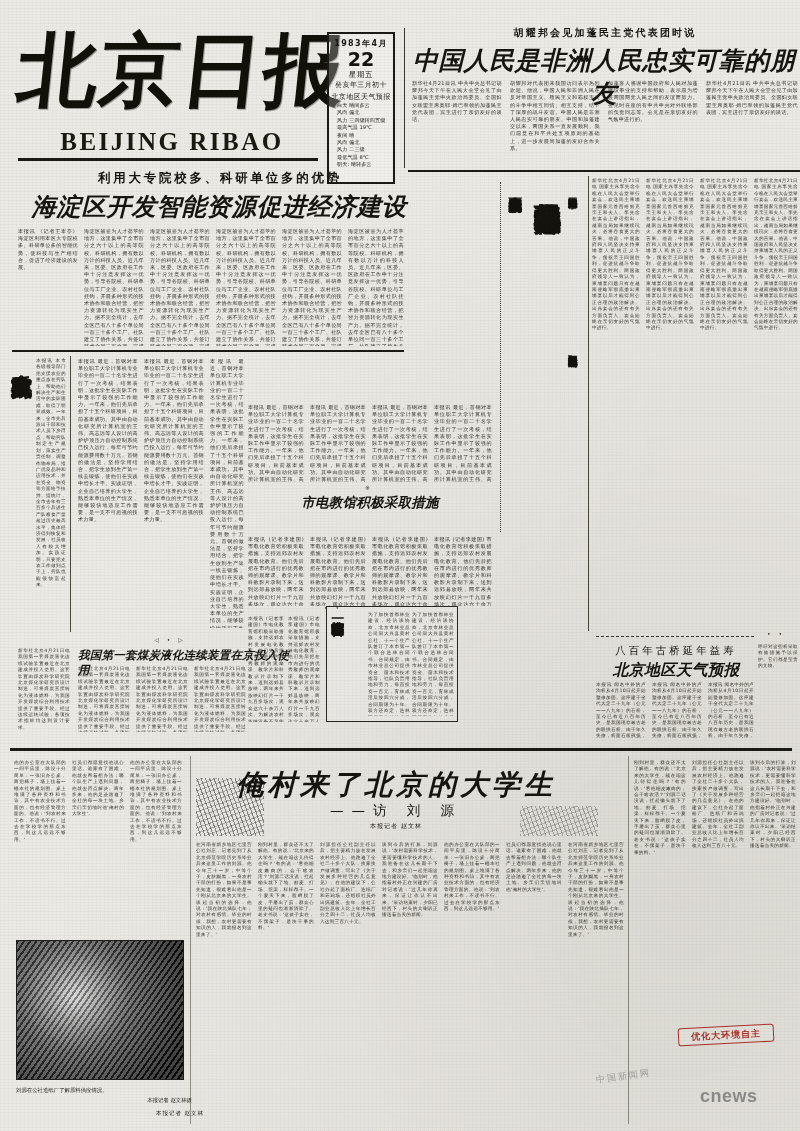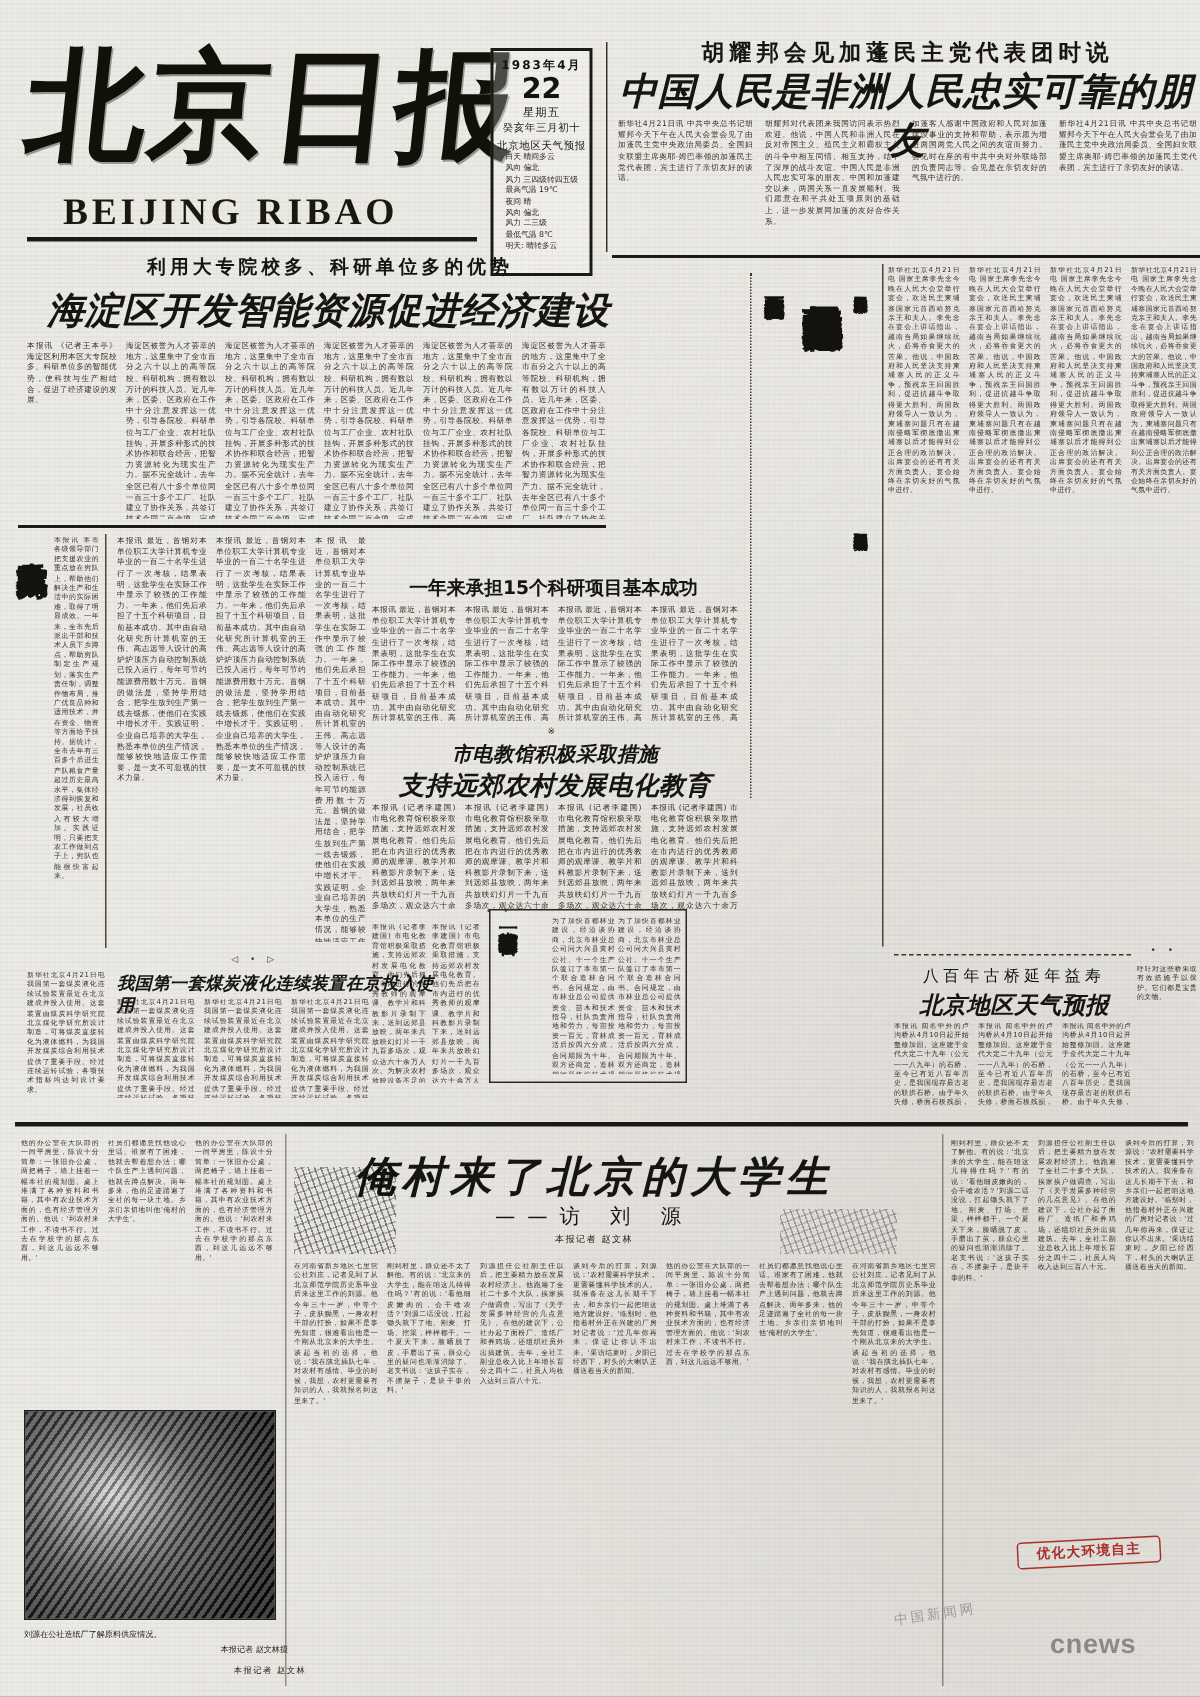--- a/index.html
+++ b/index.html
@@ -79,20 +79,21 @@
     white-space: nowrap;
     transform: skewX(-6deg);
     text-shadow: 1px 1px 0 rgba(0,0,0,.35);
   }
   #romanized {
     font-family: "Liberation Serif", serif;
     font-size: 25px;
     letter-spacing: 2.5px;
     font-weight: bold;
     color: #1a1910;
+    text-align: center;
   }
 
   
   .datebox {
     border: 2px solid #1b1a14;
     background: rgba(255,255,255,.25);
     text-align: center;
     padding: 4px 2px;
   }
   .datebox .yr { font-size: 8px; letter-spacing: 1.4px; font-weight: bold; color:#16150f;}
@@ -177,21 +178,21 @@
       <div>夜间  晴</div>
       <div>风向  偏北</div>
       <div>风力  二三级</div>
       <div>最低气温  8℃</div>
       <div>明天: 晴转多云</div>
     </div>
   </div>
 
   <div class="abs rule-thin" style="left:404px; top:28px; width:1px; height:140px;"></div>
 
-  <div class="abs centered cn kicker" style="left:412px; top:26px; width:386px; font-size:15px;">胡耀邦会见加蓬民主党代表团时说</div>
+  <div class="abs centered cn kicker" style="left:412px; top:26px; width:386px; font-size:10px;">胡耀邦会见加蓬民主党代表团时说</div>
   <div class="abs centered cn hl" style="left:408px; top:44px; width:392px; font-size:25px;">中国人民是非洲人民忠实可靠的朋友</div>
 
   <div class="abs col-text" style="left:412px; top:80px; width:90px; height:88px;">新华社4月21日讯 中共中央总书记胡耀邦今天下午在人民大会堂会见了由加蓬民主党中央政治局委员、全国妇女联盟主席奥耶·姆巴率领的加蓬民主党代表团，宾主进行了亲切友好的谈话。</div>
   <div class="abs col-text" style="left:510px; top:80px; width:90px; height:88px;">胡耀邦对代表团来我国访问表示热烈欢迎。他说，中国人民和非洲人民在反对帝国主义、殖民主义和霸权主义的斗争中相互同情、相互支持，结下了深厚的战斗友谊。中国人民是非洲人民忠实可靠的朋友。中国和加蓬建交以来，两国关系一直发展顺利。我们愿意在和平共处五项原则的基础上，进一步发展同加蓬的友好合作关系。</div>
   <div class="abs col-text" style="left:608px; top:80px; width:90px; height:88px;">加蓬客人感谢中国政府和人民对加蓬建设事业的支持和帮助，表示愿为增进两国两党人民之间的友谊而努力。会见时在座的有中共中央对外联络部的负责同志等。会见是在亲切友好的气氛中进行的。</div>
   <div class="abs col-text" style="left:706px; top:80px; width:92px; height:88px;">新华社4月21日讯 中共中央总书记胡耀邦今天下午在人民大会堂会见了由加蓬民主党中央政治局委员、全国妇女联盟主席奥耶·姆巴率领的加蓬民主党代表团，宾主进行了亲切友好的谈话。</div>
 
   <div class="abs rule" style="left:408px; top:170px; width:392px; height:1.5px;"></div>
 
   <div class="abs centered cn kicker" style="left:40px; top:170px; width:360px; font-size:12.5px;">利用大专院校多、科研单位多的优势</div>
@@ -221,31 +222,29 @@
 
   <div class="abs vhead" style="left:10px; top:358px; height:282px; font-size:21px;">本市支农重点放在穷队见成效</div>
   <div class="abs col-text tiny" style="left:36px; top:358px; width:30px; height:270px;">本报讯 本市各级领导部门把支援农业的重点放在穷队上，帮助他们解决生产和生活中的实际困难，取得了明显成效。一年来，全市先后派出干部和技术人员下乡蹲点，帮助穷队制定生产规划，落实生产责任制，调整作物布局，推广优良品种和适用技术，并在资金、物资等方面给予扶持。据统计，全市去年有三百多个后进生产队粮食产量超过历史最高水平，集体经济得到恢复和发展，社员收入有较大增加。实践证明，只要把支农工作做到点子上，穷队也能很快富起来。</div>
 
   <div class="abs" style="left:70px; top:356px; width:0; height:276px; border-left:1px solid #4a483c;"></div>
 
   <div class="abs col-text" style="left:78px; top:358px; width:60px; height:270px;">本报讯 最近，首钢对本单位职工大学计算机专业毕业的一百二十名学生进行了一次考核，结果表明，这批学生在实际工作中显示了较强的工作能力。一年来，他们先后承担了十五个科研项目，目前基本成功。其中由自动化研究所计算机室的王伟、高志远等人设计的高炉炉顶压力自动控制系统已投入运行，每年可节约能源费用数十万元。首钢的做法是，坚持学用结合，把学生放到生产第一线去锻炼，使他们在实践中增长才干。实践证明，企业自己培养的大学生，熟悉本单位的生产情况，能够较快地适应工作需要，是一支不可忽视的技术力量。</div>
   <div class="abs col-text" style="left:144px; top:358px; width:60px; height:270px;">本报讯 最近，首钢对本单位职工大学计算机专业毕业的一百二十名学生进行了一次考核，结果表明，这批学生在实际工作中显示了较强的工作能力。一年来，他们先后承担了十五个科研项目，目前基本成功。其中由自动化研究所计算机室的王伟、高志远等人设计的高炉炉顶压力自动控制系统已投入运行，每年可节约能源费用数十万元。首钢的做法是，坚持学用结合，把学生放到生产第一线去锻炼，使他们在实践中增长才干。实践证明，企业自己培养的大学生，熟悉本单位的生产情况，能够较快地适应工作需要，是一支不可忽视的技术力量。</div>
   <div class="abs col-text" style="left:210px; top:358px; width:34px; height:270px;">本报讯 最近，首钢对本单位职工大学计算机专业毕业的一百二十名学生进行了一次考核，结果表明，这批学生在实际工作中显示了较强的工作能力。一年来，他们先后承担了十五个科研项目，目前基本成功。其中由自动化研究所计算机室的王伟、高志远等人设计的高炉炉顶压力自动控制系统已投入运行，每年可节约能源费用数十万元。首钢的做法是，坚持学用结合，把学生放到生产第一线去锻炼，使他们在实践中增长才干。实践证明，企业自己培养的大学生，熟悉本单位的生产情况，能够较快地适应工作需要，是一支不可忽视的技术力量。</div>
 
-  <div class="abs centered cn subhead" style="left:240px; top:384px; width:258px; font-size:12.5px;">一年来承担15个科研项目基本成功</div>
 
   <div class="abs col-text" style="left:248px; top:404px; width:56px; height:78px;">本报讯 最近，首钢对本单位职工大学计算机专业毕业的一百二十名学生进行了一次考核，结果表明，这批学生在实际工作中显示了较强的工作能力。一年来，他们先后承担了十五个科研项目，目前基本成功。其中由自动化研究所计算机室的王伟、高志远等人设计的高炉炉顶压力自动控制系统已投入运行，每年可节约能源费用数十万元。首钢的做法是，坚持学用结合，把学生放到生产第一线去锻炼，使他们在实践中增长才干。实践证明，企业自己培养的大学生，熟悉本单位的生产情况，能够较快地适应工作需要，是一支不可忽视的技术力量。</div>
   <div class="abs col-text" style="left:310px; top:404px; width:56px; height:78px;">本报讯 最近，首钢对本单位职工大学计算机专业毕业的一百二十名学生进行了一次考核，结果表明，这批学生在实际工作中显示了较强的工作能力。一年来，他们先后承担了十五个科研项目，目前基本成功。其中由自动化研究所计算机室的王伟、高志远等人设计的高炉炉顶压力自动控制系统已投入运行，每年可节约能源费用数十万元。首钢的做法是，坚持学用结合，把学生放到生产第一线去锻炼，使他们在实践中增长才干。实践证明，企业自己培养的大学生，熟悉本单位的生产情况，能够较快地适应工作需要，是一支不可忽视的技术力量。</div>
   <div class="abs col-text" style="left:372px; top:404px; width:56px; height:78px;">本报讯 最近，首钢对本单位职工大学计算机专业毕业的一百二十名学生进行了一次考核，结果表明，这批学生在实际工作中显示了较强的工作能力。一年来，他们先后承担了十五个科研项目，目前基本成功。其中由自动化研究所计算机室的王伟、高志远等人设计的高炉炉顶压力自动控制系统已投入运行，每年可节约能源费用数十万元。首钢的做法是，坚持学用结合，把学生放到生产第一线去锻炼，使他们在实践中增长才干。实践证明，企业自己培养的大学生，熟悉本单位的生产情况，能够较快地适应工作需要，是一支不可忽视的技术力量。</div>
   <div class="abs col-text" style="left:434px; top:404px; width:58px; height:78px;">本报讯 最近，首钢对本单位职工大学计算机专业毕业的一百二十名学生进行了一次考核，结果表明，这批学生在实际工作中显示了较强的工作能力。一年来，他们先后承担了十五个科研项目，目前基本成功。其中由自动化研究所计算机室的王伟、高志远等人设计的高炉炉顶压力自动控制系统已投入运行，每年可节约能源费用数十万元。首钢的做法是，坚持学用结合，把学生放到生产第一线去锻炼，使他们在实践中增长才干。实践证明，企业自己培养的大学生，熟悉本单位的生产情况，能够较快地适应工作需要，是一支不可忽视的技术力量。</div>
 
   <div class="abs ornament" style="left:240px; top:484px; width:258px;">※</div>
 
   <div class="abs centered cn hl" style="left:248px; top:494px; width:244px; font-size:13.5px;">市电教馆积极采取措施</div>
-  <div class="abs centered cn hl" style="left:244px; top:512px; width:252px; font-size:17px;">支持远郊农村发展电化教育</div>
 
   <div class="abs col-text" style="left:248px; top:536px; width:56px; height:70px;">本报讯 (记者李建国) 市电化教育馆积极采取措施，支持远郊农村发展电化教育。他们先后把在市内进行的优秀教师的观摩课、教学片和科教影片录制下来，送到远郊县放映，两年来共放映幻灯片一千九百多场次，观众达六十余万人次。为解决农村放映设备不足的困难，市电教馆还采取技术培训、设备维修等方式，帮助各县建立健全电教网点。目前全市远郊县已有电教站十八个，基层放映点四百多个，初步形成了电化教育网络。</div>
   <div class="abs col-text" style="left:310px; top:536px; width:56px; height:70px;">本报讯 (记者李建国) 市电化教育馆积极采取措施，支持远郊农村发展电化教育。他们先后把在市内进行的优秀教师的观摩课、教学片和科教影片录制下来，送到远郊县放映，两年来共放映幻灯片一千九百多场次，观众达六十余万人次。为解决农村放映设备不足的困难，市电教馆还采取技术培训、设备维修等方式，帮助各县建立健全电教网点。目前全市远郊县已有电教站十八个，基层放映点四百多个，初步形成了电化教育网络。</div>
   <div class="abs col-text" style="left:372px; top:536px; width:56px; height:70px;">本报讯 (记者李建国) 市电化教育馆积极采取措施，支持远郊农村发展电化教育。他们先后把在市内进行的优秀教师的观摩课、教学片和科教影片录制下来，送到远郊县放映，两年来共放映幻灯片一千九百多场次，观众达六十余万人次。为解决农村放映设备不足的困难，市电教馆还采取技术培训、设备维修等方式，帮助各县建立健全电教网点。目前全市远郊县已有电教站十八个，基层放映点四百多个，初步形成了电化教育网络。</div>
   <div class="abs col-text" style="left:434px; top:536px; width:58px; height:70px;">本报讯 (记者李建国) 市电化教育馆积极采取措施，支持远郊农村发展电化教育。他们先后把在市内进行的优秀教师的观摩课、教学片和科教影片录制下来，送到远郊县放映，两年来共放映幻灯片一千九百多场次，观众达六十余万人次。为解决农村放映设备不足的困难，市电教馆还采取技术培训、设备维修等方式，帮助各县建立健全电教网点。目前全市远郊县已有电教站十八个，基层放映点四百多个，初步形成了电化教育网络。</div>
 
   <div class="abs ornament" style="left:248px; top:604px; width:170px;">• •</div>
 
   <div class="abs boxed" style="left:326px; top:606px; width:132px; height:116px; background:rgba(255,255,255,.18);"></div>
   <div class="abs vhead" style="left:331px; top:611px; height:106px; font-size:13px;">本市签订第一个联合造林合同书</div>

